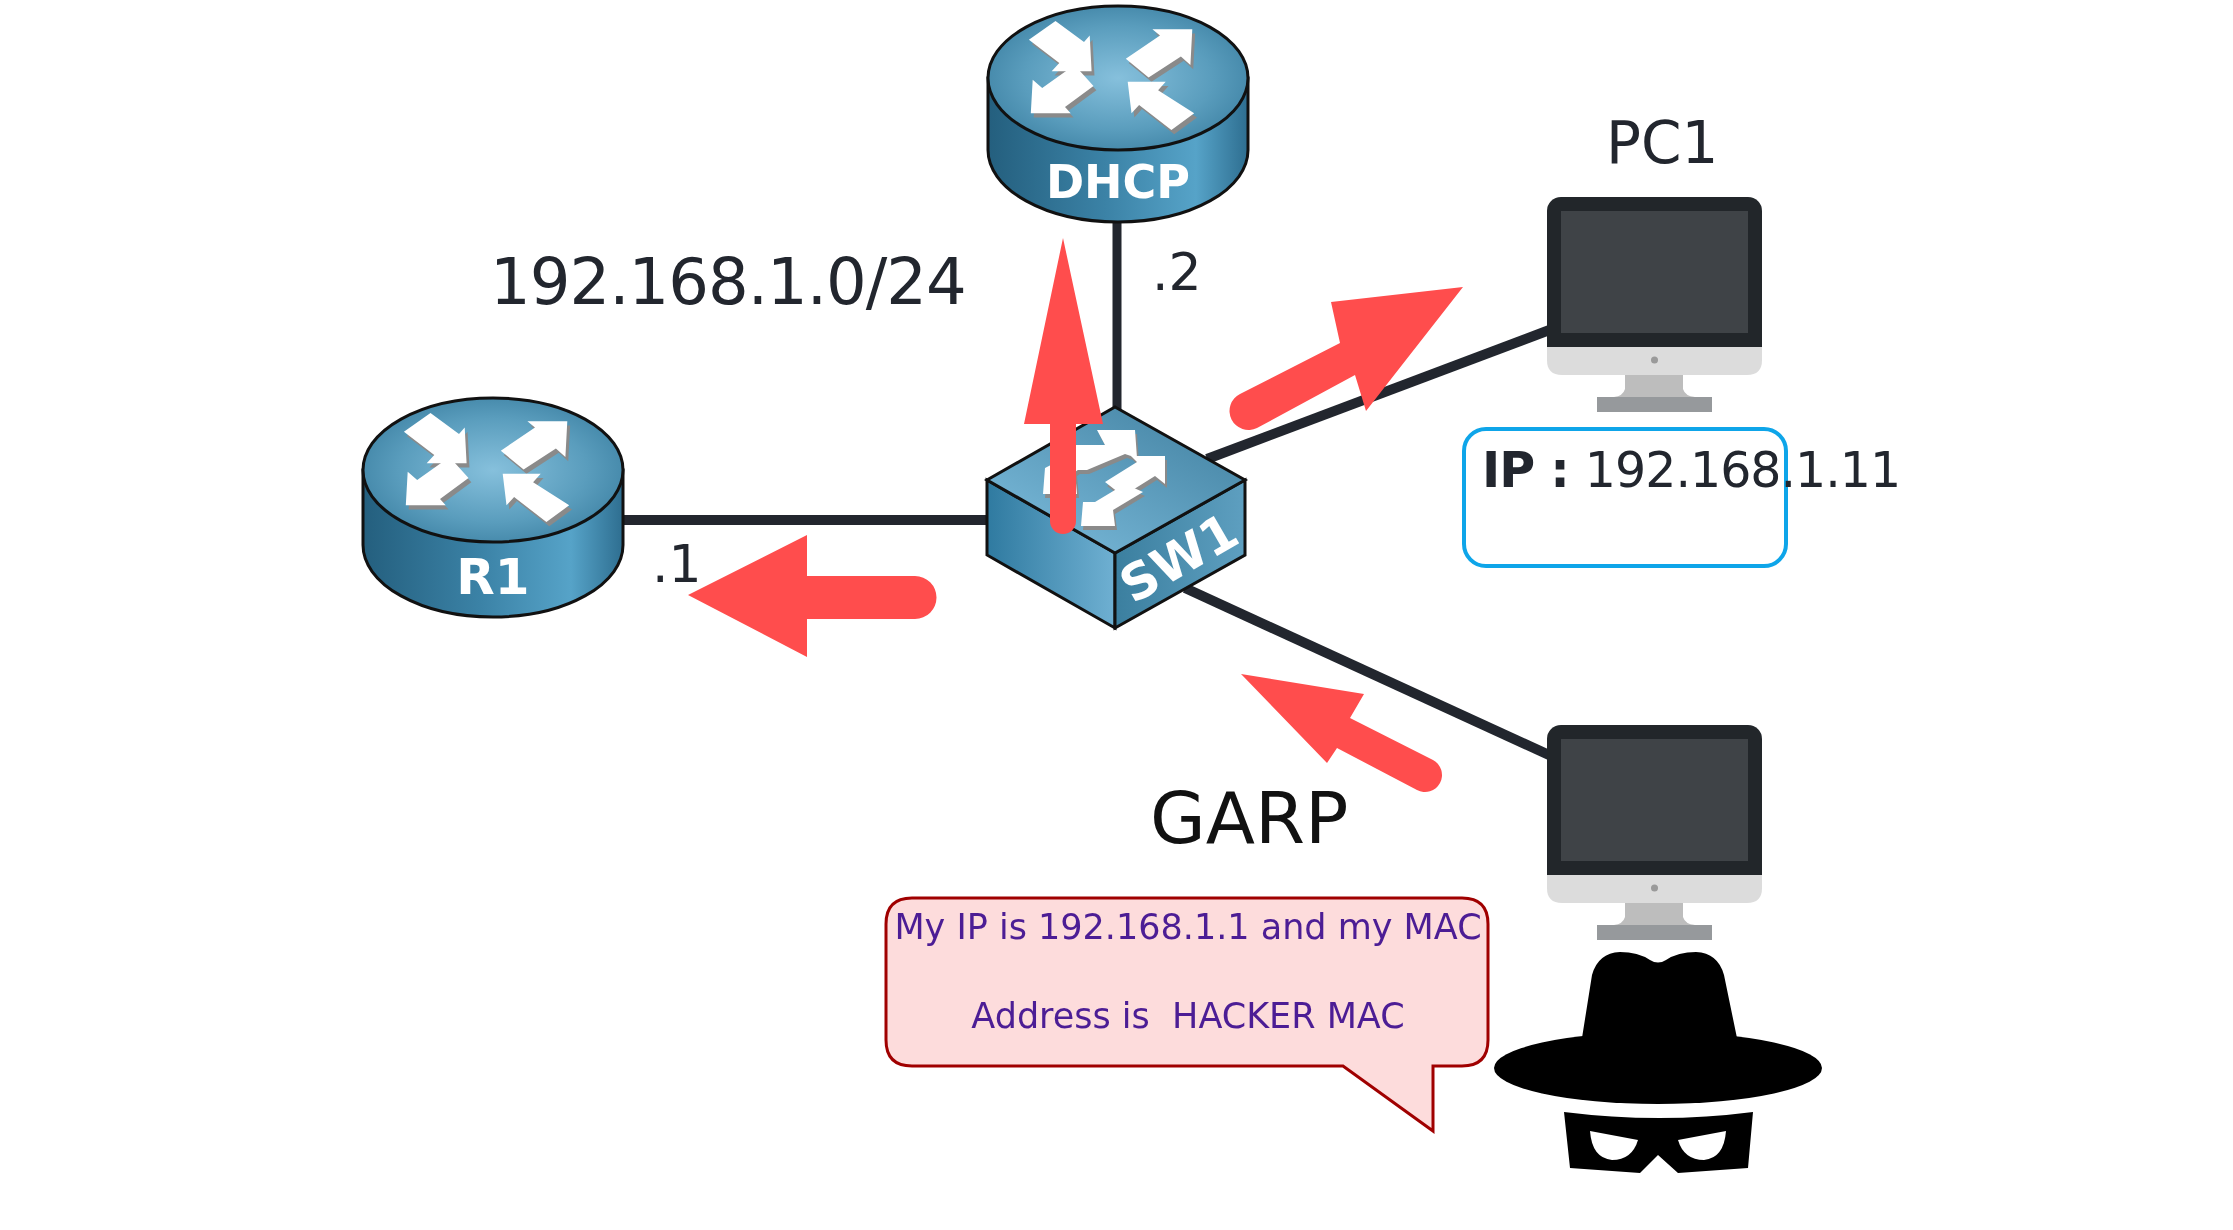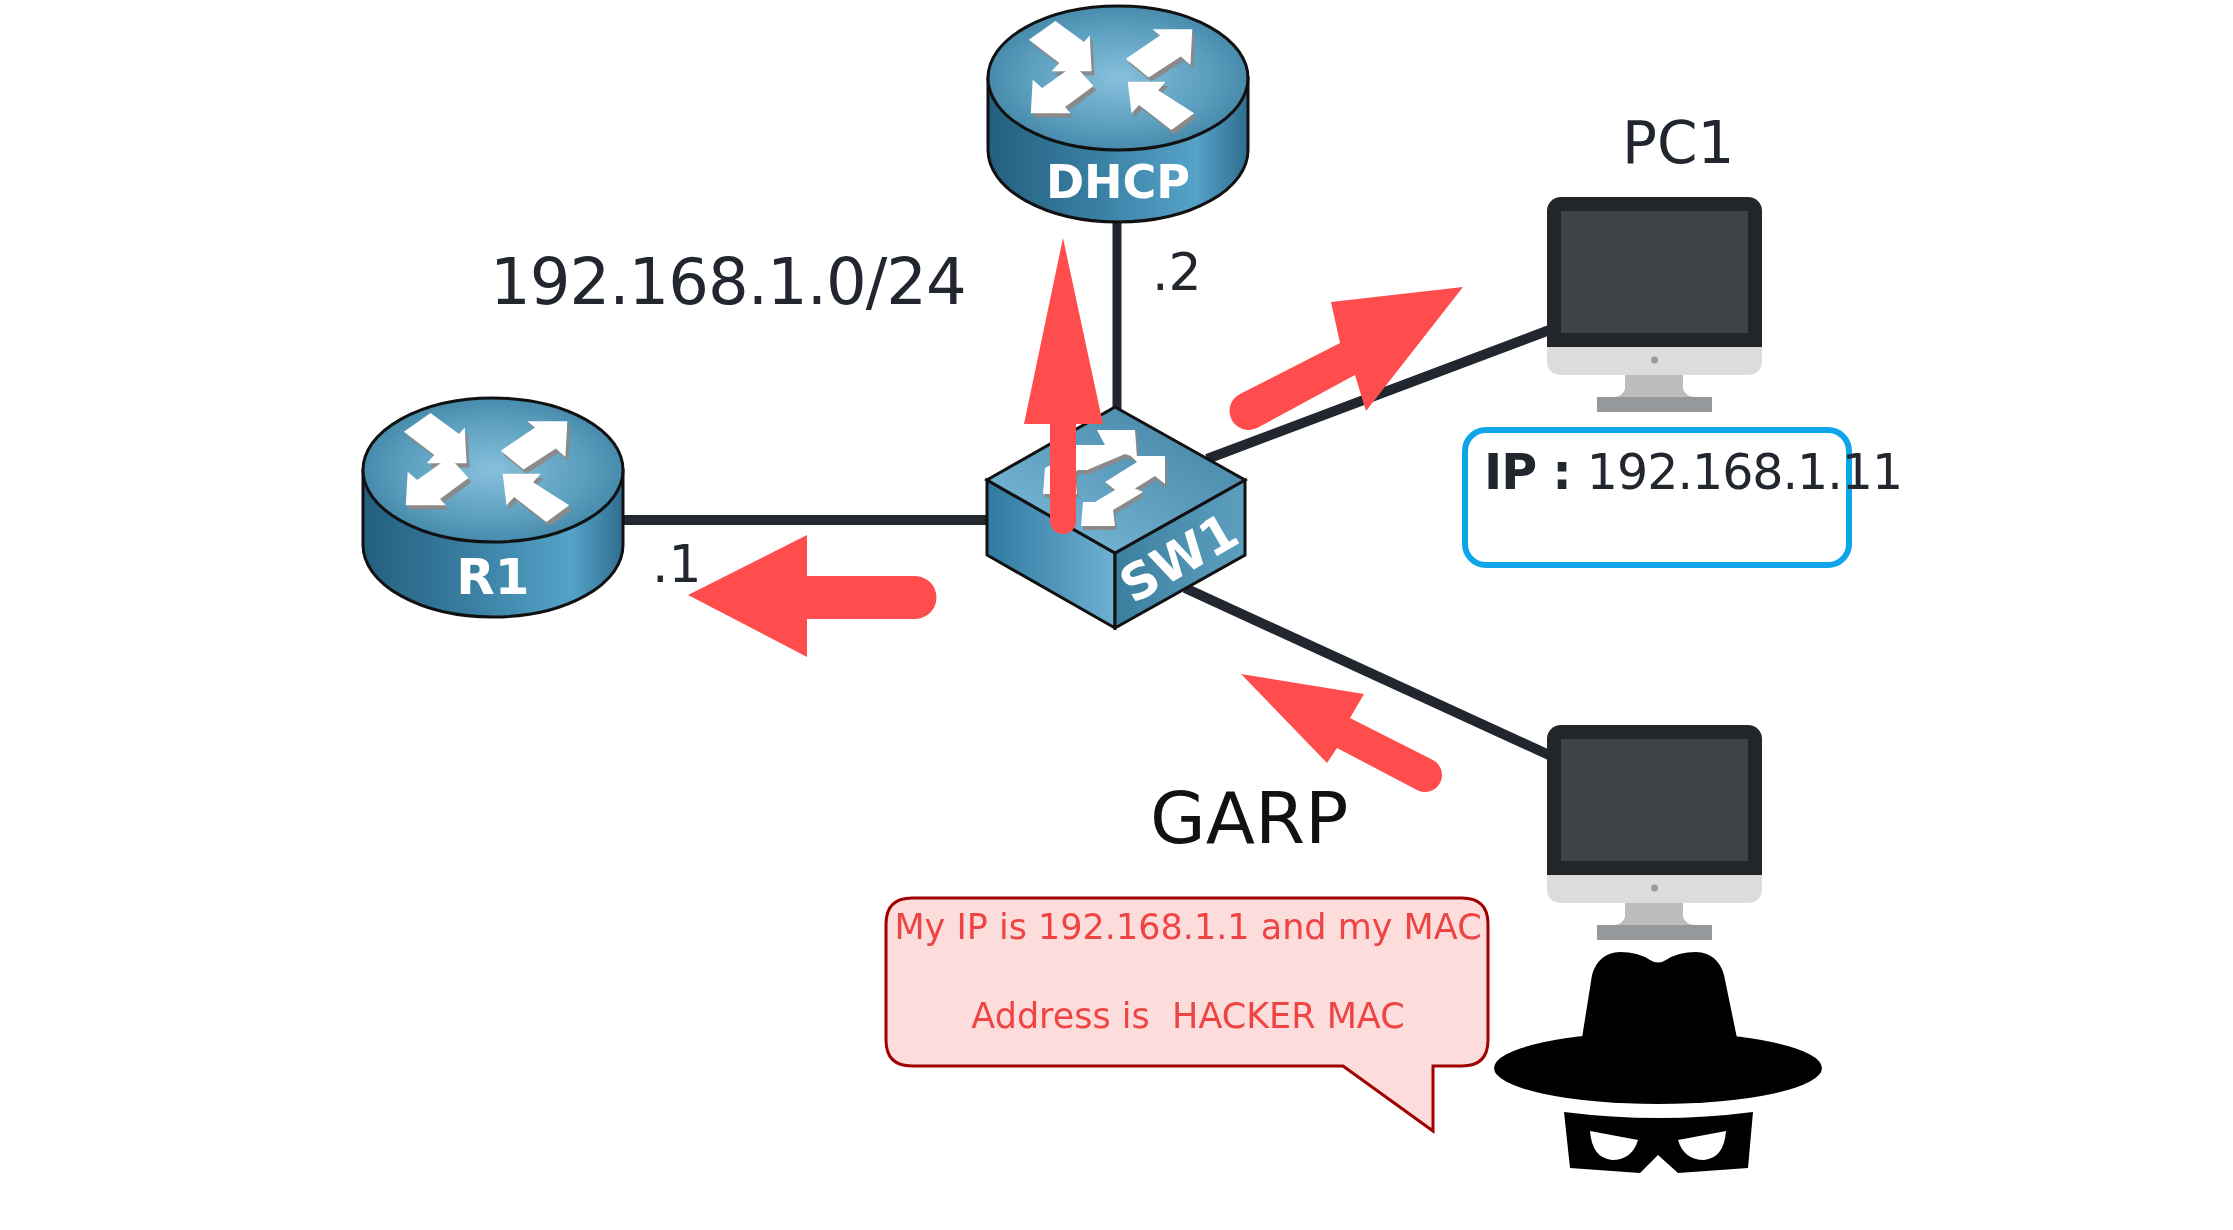--- a/index.html
+++ b/index.html
@@ -3,30 +3,30 @@
   <meta charset="utf-8">
   <style>
     html, body { margin: 0; padding: 0; background: #ffffff; }
     body { width: 2233px; height: 1230px; position: relative; overflow: hidden;
            font-family: "DejaVu Sans", "Liberation Sans", sans-serif; color: #22262e; }
     #stage { position: absolute; left: 0; top: 0; width: 2233px; height: 1230px; }
     .lbl { position: absolute; white-space: nowrap; line-height: 1; }
     .subnet { left: 490px; top: 250px; font-size: 64px; letter-spacing: -1px; }
     .host-dhcp { left: 1152px; top: 246px; font-size: 52px; }
     .host-r1 { left: 652px; top: 538px; font-size: 52px; }
-    .pc1 { left: 1606px; top: 114px; font-size: 58px; margin-left: 16px; }
+    .pc1 { left: 1606px; top: 114px; font-size: 58px; }
     .garp { left: 1150px; top: 782px; font-size: 72px; color: #111111; }
-    .ipbox { position: absolute; left: 1462px; top: 427px; width: 390px; height: 141px;
-             border: 6px solid #0ea5e9; border-radius: 24px; background: #fff; box-sizing: border-box; }
+    .ipbox { position: absolute; left: 1462px; top: 427px; width: 326px; height: 141px;
+             border: 4px solid #0ea5e9; border-radius: 24px; background: #fff; box-sizing: border-box; }
     .ipline { position: absolute; left: 16px; font-size: 49px; white-space: nowrap; line-height: 1; letter-spacing: -1px; }
     .ipline .k { font-weight: bold; }
     .ipline.l1 { top: 15px; }
     .ipline.l2 { top: 75px; }
     .bubble-text { position: absolute; left: 890px; top: 902px; width: 596px; text-align: center;
-                   font-size: 35px; line-height: 50px; color: #ef4444; }
+                   font-size: 35px; line-height: 50px; color: #4c1d95; }
     .dev-label { font-family: "DejaVu Sans", "Liberation Sans", sans-serif; font-weight: bold; fill: #ffffff; }
   </style>
 </head>
 <body>
 
 <div id="stage">
   <svg width="2233" height="1230" viewBox="0 0 2233 1230" xmlns="http://www.w3.org/2000/svg" style="position:absolute;left:0;top:0;">
     <defs>
       <radialGradient id="rtop" cx="50%" cy="50%" r="60%">
         <stop offset="0%" stop-color="#86c0dc"></stop>

